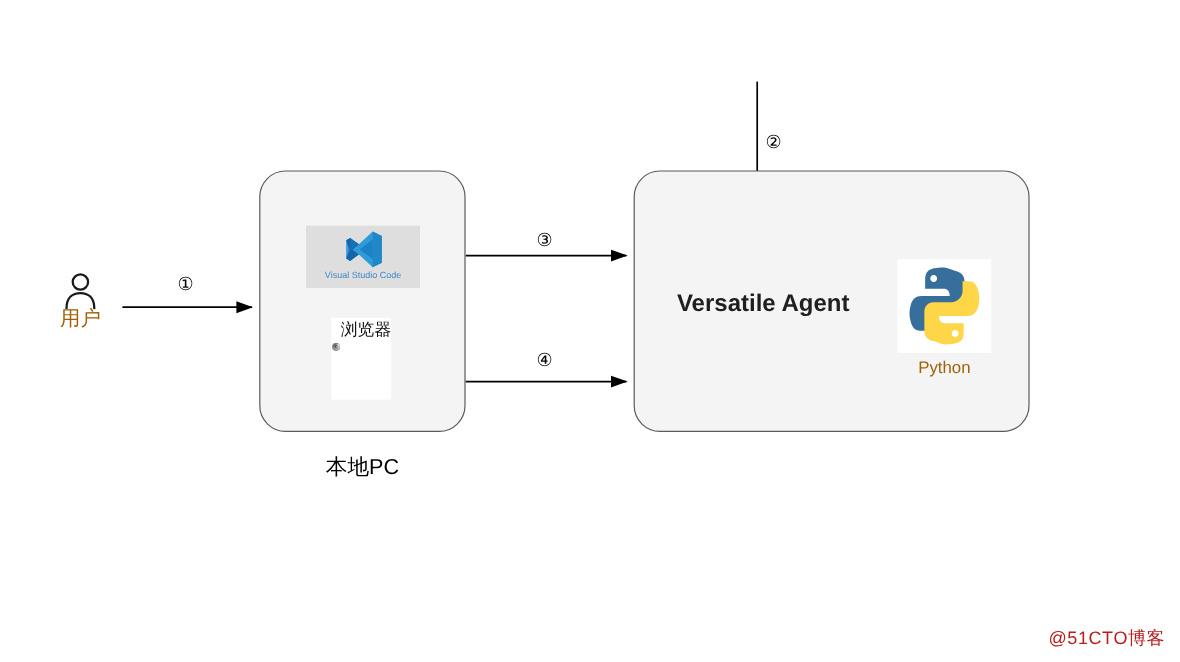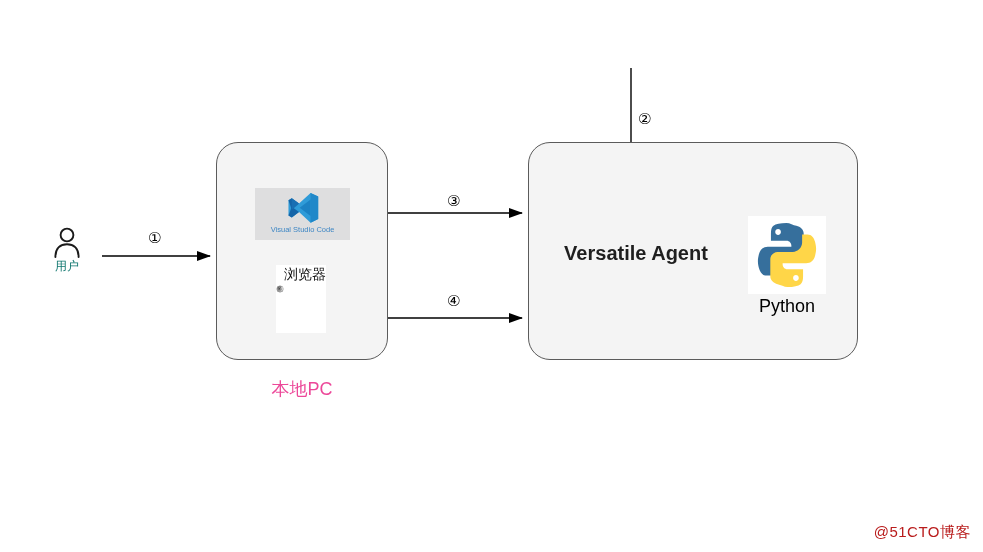--- a/index.html
+++ b/index.html
@@ -28,23 +28,23 @@
     left: 40px;
     top: 226px;
     width: 54px;
     text-align: center;
   }
   .actor-icon {
     display: block;
     margin: 0 auto;
   }
   .actor-label {
-    font-size: 12px;
+    font-size: 17px;
     line-height: 16px;
-    color: #0f766e;
+    color: #a16207;
     letter-spacing: 0px;
   }
 
   
   .box {
     position: absolute;
     background: #f4f4f4;
     border: 1px solid #5b5b5b;
     border-radius: 22px;
     box-sizing: border-box;
@@ -60,21 +60,21 @@
     top: 142px;
     width: 330px;
     height: 218px;
   }
 
   .box-caption {
     position: absolute;
     text-align: center;
     font-size: 18px;
     line-height: 22px;
-    color: #ec4899;
+    color: #000000;
     white-space: nowrap;
   }
   #pc-caption {
     left: 216px;
     top: 378px;
     width: 172px;
   }
   #cloud-caption {
     left: 528px;
     top: 378px;
@@ -148,23 +148,23 @@
     flex-direction: column;
     align-items: center;
   }
   .python-logo-bg {
     width: 78px;
     height: 78px;
     background: #ffffff;
     display: block;
   }
   .python-caption {
-    font-size: 18px;
+    font-size: 14px;
     line-height: 17px;
-    color: #000000;
+    color: #a16207;
     margin-top: 4px;
     white-space: nowrap;
   }
 
   
   .edge-label {
     position: absolute;
     font-size: 15px;
     line-height: 18px;
     color: #000;

